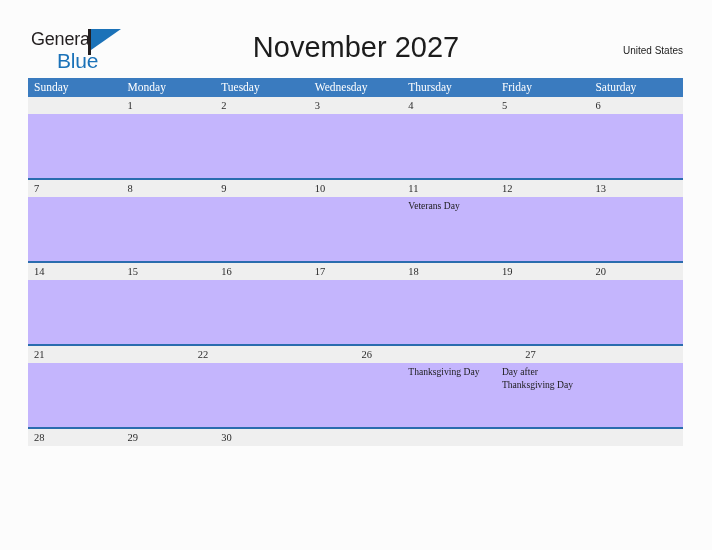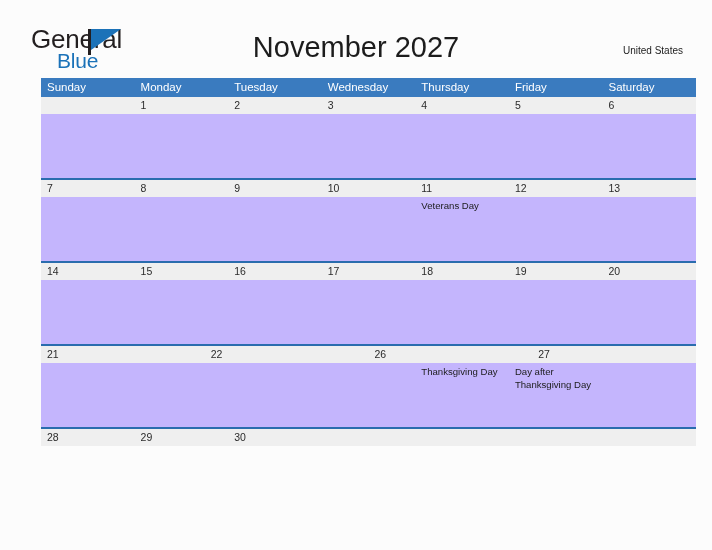--- a/index.html
+++ b/index.html
@@ -26,21 +26,21 @@
     position: absolute;
     left: 31px;
     top: 27px;
     width: 120px;
     height: 46px;
   }
   .logo-general {
     position: absolute;
     left: 0;
     top: 0;
-    font-size: 26px;
+    font-size: 18px;
     letter-spacing: -0.2px;
     color: #231f20;
     line-height: 24px;
     white-space: nowrap;
   }
   .logo-flag {
     position: absolute;
     left: 57px;
     top: 2px;
     width: 33px;
@@ -91,23 +91,24 @@
     right: 29px;
     top: 45px;
     font-size: 10px;
     color: #1c1c1c;
     white-space: nowrap;
   }
 
   
   .calendar {
     position: absolute;
-    left: 41px;
+    left: 28px;
     top: 78px;
     width: 655px;
+    font-family: Liberation Serif, serif;
   }
 
   .weekday-row {
     display: flex;
     background: #3a7bbf;
     height: 19px;
   }
   .weekday-cell {
     flex: 1 1 0;
     color: #ffffff;

